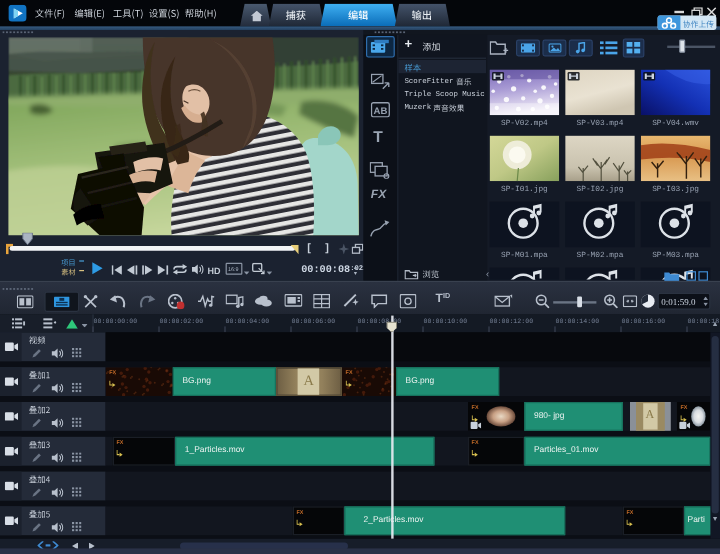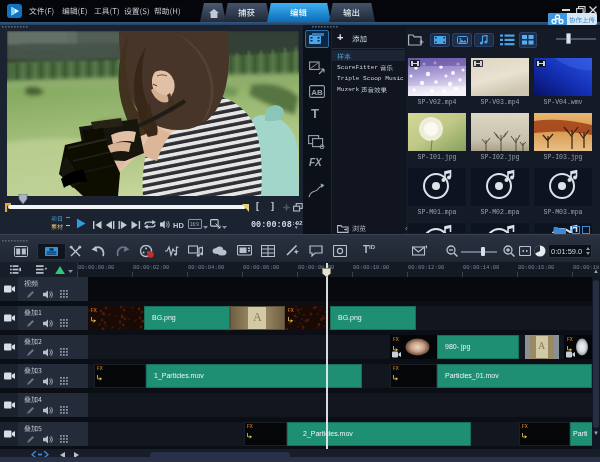--- a/index.html
+++ b/index.html
@@ -732,21 +732,21 @@
       </svg>
       <svg style="left:519px;top:246px;" width="12" height="10" viewBox="0 0 12 10">
 <rect x="0.5" y="0.5" width="11" height="9" rx="1" fill="none" stroke="#b8c0cc" stroke-width="1.1"></rect>
 <path d="M3 5 L5 5 M7 5 L9 5 M5 5 L4 4 M5 5 L4 6 M7 5 L8 4 M7 5 L8 6" stroke="#b8c0cc" stroke-width="0.9"></path>
       </svg>
       <svg style="left:534px;top:245px;" width="12" height="12" viewBox="0 0 12 12">
 <circle cx="6" cy="6" r="5.5" fill="#e8ecf2"></circle>
         <path d="M6 6 L6 0.5 A5.5 5.5 0 0 0 1 8.5 Z" fill="#222a38"></path>
       </svg>
       <div style="left:548px;top:244px;width:44px;height:14px;background:#0c1018;border:1px solid #2a3240;border-radius:2px;"></div>
-      <div class="t" style="left:551px;top:247px;font-size:7.5px;font-family:Liberation Sans, sans-serif;color:#cdd6e2;">0:01:59.0</div>
+      <div class="t" style="left:551px;top:247px;font-size:7.5px;font-family:Liberation Serif, serif;color:#cdd6e2;">0:01:59.0</div>
       <div style="left:586px;top:247px;width:4px;height:3px;background:#8a94a4;clip-path:polygon(50% 0,100% 100%,0 100%);"></div>
       <div style="left:586px;top:252px;width:4px;height:3px;background:#8a94a4;clip-path:polygon(0 0,100% 0,50% 100%);"></div>
     </div>
 <div id="rulerrow" style="left:0;top:262px;width:600px;height:15px;background:#181e29;"></div>
 <div id="ruler" style="left:77px;top:262px;width:523px;height:15px;background:#141a24;border-left:1px solid #2a3240;"></div>
 <div id="rulerlabels">
       <div class="t" style="left:78px;top:264px;font-size:5.5px;font-family:'Liberation Mono',monospace;color:#768196;">00:00:00:00</div>
       <div style="left:77px;top:272px;width:1px;height:5px;background:#3a4252;"></div>
       <div class="t" style="left:133px;top:264px;font-size:5.5px;font-family:'Liberation Mono',monospace;color:#768196;">00:00:02:00</div>
       <div style="left:132px;top:272px;width:1px;height:5px;background:#3a4252;"></div>

